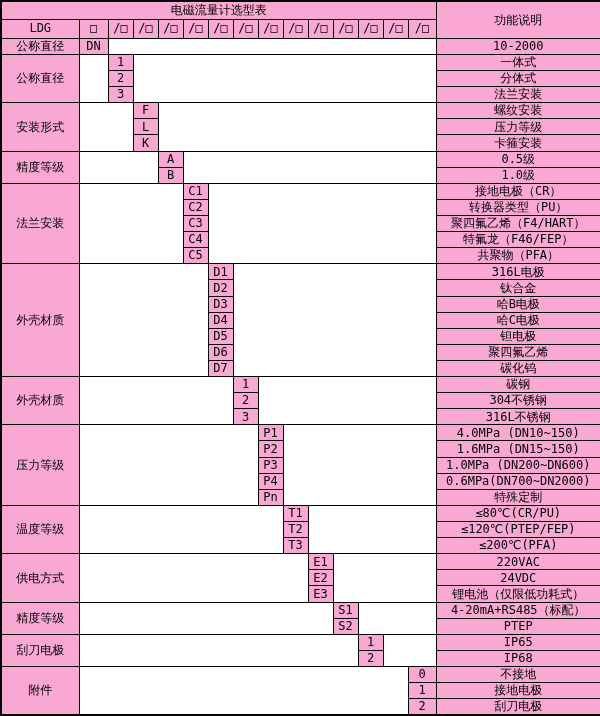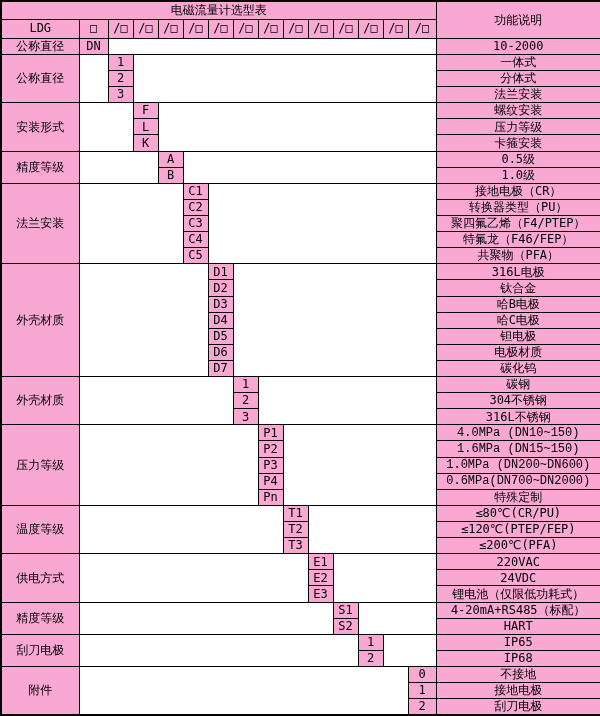--- a/index.html
+++ b/index.html
@@ -24,21 +24,21 @@
   }
   tr.hA{height:18px;}
   tr.hB{height:19px;}
   tr.dr{height:16px;}
   td.title{font-size:14px;}
   td.fnh{font-size:13px;}
   td.lbl{font-size:13px;}
   td.prefix{text-align:left;padding-left:4px;font-size:13px;margin-top:22px;}
   td.code{font-size:12px;}
   td.fn{font-size:12px;}
-  td.fn-left{text-align:left;padding-left:2px;font-family:Liberation Mono, monospace;}
+  td.fn-left{text-align:left;padding-left:2px;}
   td.gap{background:#fff;}
 </style>
 </head>
 <body>
 
 <div class="page">
 <table class="sel">
   <colgroup>
     <col style="width:78px">
         <col style="width:29px">
@@ -138,21 +138,21 @@
     <td class="code">C1</td>
     <td class="gap" rowspan="5" colspan="9"></td>
     <td class="fn">接地电极（CR）</td>
   </tr>
   <tr class="dr">
     <td class="code">C2</td>
     <td class="fn">转换器类型（PU）</td>
   </tr>
   <tr class="dr">
     <td class="code">C3</td>
-    <td class="fn">聚四氟乙烯（F4/PTEP）</td>
+    <td class="fn">聚四氟乙烯（F4/HART）</td>
   </tr>
   <tr class="dr">
     <td class="code">C4</td>
     <td class="fn">特氟龙（F46/FEP）</td>
   </tr>
   <tr class="dr">
     <td class="code">C5</td>
     <td class="fn">共聚物（PFA）</td>
   </tr>
 
@@ -174,21 +174,21 @@
   <tr class="dr">
     <td class="code">D4</td>
     <td class="fn">哈C电极</td>
   </tr>
   <tr class="dr">
     <td class="code">D5</td>
     <td class="fn">钽电极</td>
   </tr>
   <tr class="dr">
     <td class="code">D6</td>
-    <td class="fn">电极材质</td>
+    <td class="fn">聚四氟乙烯</td>
   </tr>
   <tr class="dr">
     <td class="code">D7</td>
     <td class="fn">碳化钨</td>
   </tr>
 
   <tr class="dr">
     <td class="lbl" rowspan="3">外壳材质</td>
     <td class="gap" rowspan="3" colspan="6"></td>
     <td class="code">1</td>
@@ -262,21 +262,21 @@
 
   <tr class="dr">
     <td class="lbl" rowspan="2">精度等级</td>
     <td class="gap" rowspan="2" colspan="10"></td>
     <td class="code">S1</td>
     <td class="gap" rowspan="2" colspan="3"></td>
     <td class="fn">4-20mA+RS485（标配）</td>
   </tr>
   <tr class="dr">
     <td class="code">S2</td>
-    <td class="fn">HART</td>
+    <td class="fn">PTEP</td>
   </tr>
 
   <tr class="dr">
     <td class="lbl" rowspan="2">刮刀电极</td>
     <td class="gap" rowspan="2" colspan="11"></td>
     <td class="code">1</td>
     <td class="gap" rowspan="2" colspan="2"></td>
     <td class="fn">IP65</td>
   </tr>
   <tr class="dr">

